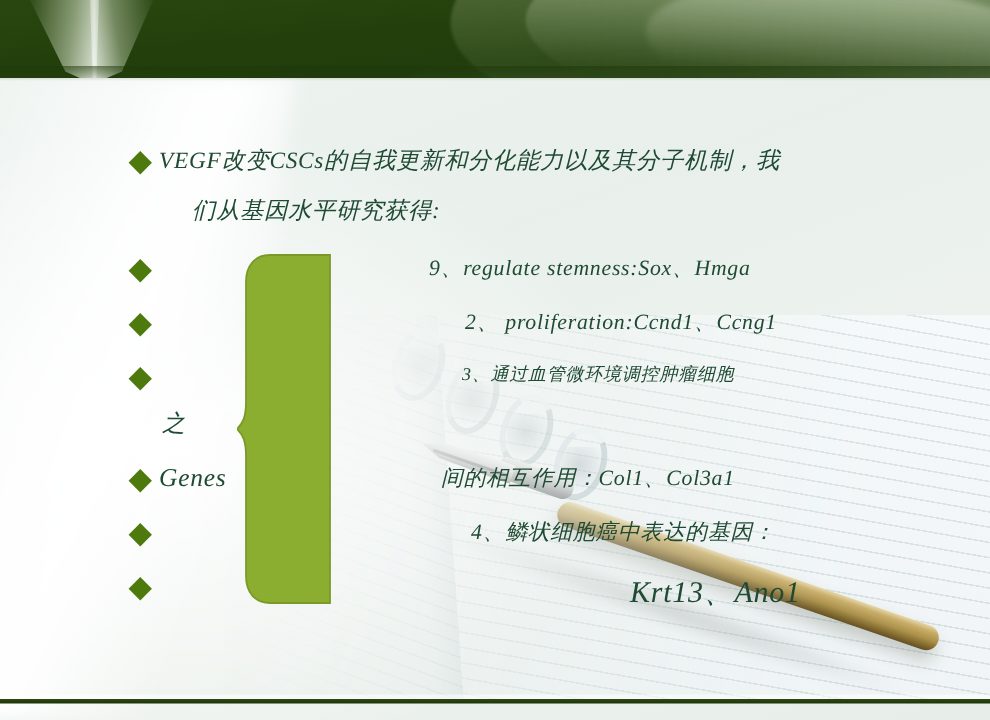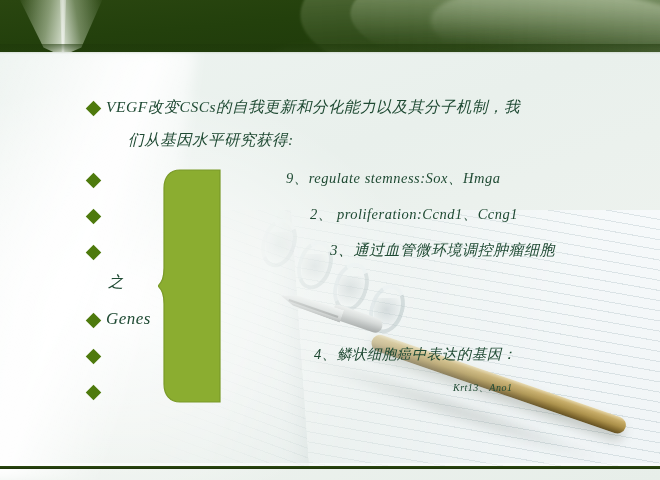--- a/index.html
+++ b/index.html
@@ -164,24 +164,24 @@
     position:absolute;width:11px;height:11px;background:#4e7a0d;
     transform:rotate(45deg);
   }
   .lead1{ left:106px; top:97px;  font-size:15.5px; }
   .lead2{ left:128px; top:130px; font-size:15.5px;text-align:center; }
   .zhi  { left:108px; top:272px; font-size:15.5px; }
   .genes{ left:106px; top:309px; font-size:17px; }
 
   .r1{ left:286px; top:169px; font-size:14.5px; }
   .r2{ left:294px; top:205px; font-size:14.5px;margin-left:16px; }
-  .r3{ left:330px; top:241px; font-size:15px; }
+  .r3{ left:308px; top:241px; font-size:12px; }
   .r4{ left:294px; top:309px; font-size:14.5px; }
   .r5{ left:314px; top:345px; font-size:14.5px;text-align:center; }
-  .r6{ left:420px; top:381px; font-size:10px;margin-left:33px; }
+  .r6{ left:420px; top:381px; font-size:20px; }
 </style>
 </head>
 <body>
 
 <div id="slide">
 
   <div class="bg-base"></div>
   <div class="bg-sheen"></div>
 
   <div class="photo">
@@ -237,19 +237,20 @@
 
   <div class="txt lead1">VEGF改变CSCs的自我更新和分化能力以及其分子机制，我</div>
   <div class="txt lead2">们从基因水平研究获得:</div>
 
   <div class="txt zhi">之</div>
   <div class="txt genes">Genes</div>
 
   <div class="txt r1">9、regulate stemness:Sox、Hmga</div>
   <div class="txt r2">2、 proliferation:Ccnd1、Ccng1</div>
   <div class="txt r3">3、通过血管微环境调控肿瘤细胞</div>
+  <div class="txt r4">间的相互作用：Col1、Col3a1</div>
   <div class="txt r5">4、鳞状细胞癌中表达的基因：</div>
   <div class="txt r6">Krt13、Ano1</div>
 
   <div class="footline-hi"></div>
   <div class="footline"></div>
 
 </div>
 
 </body></html>

